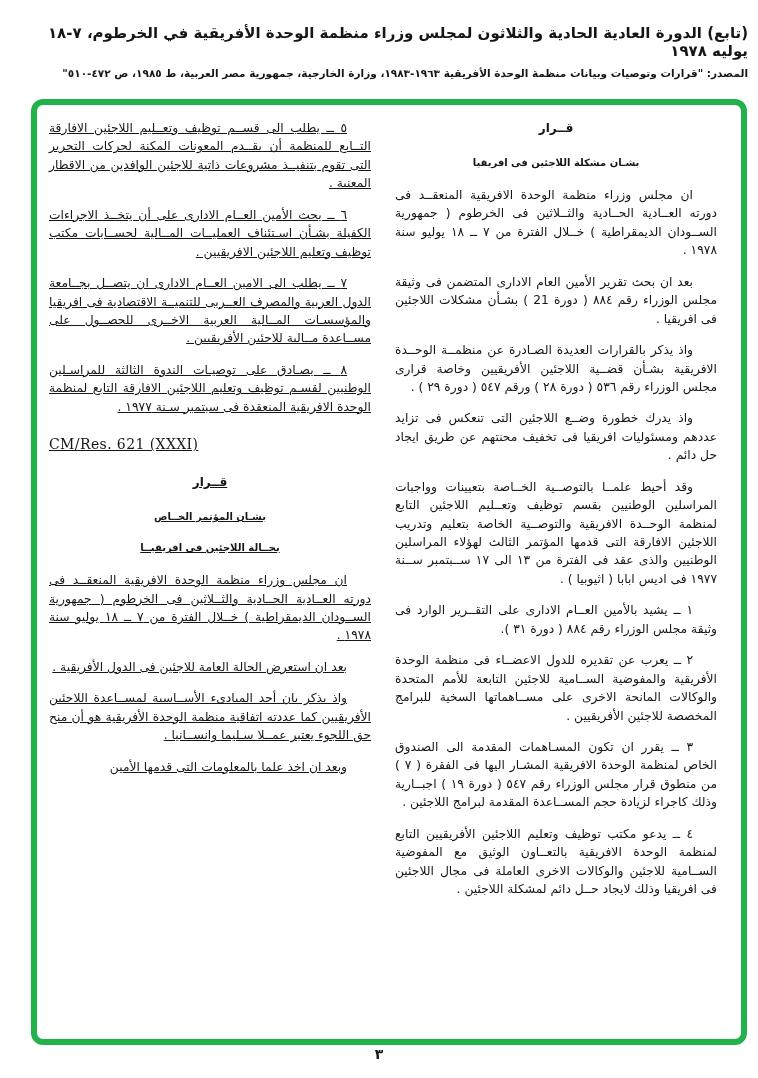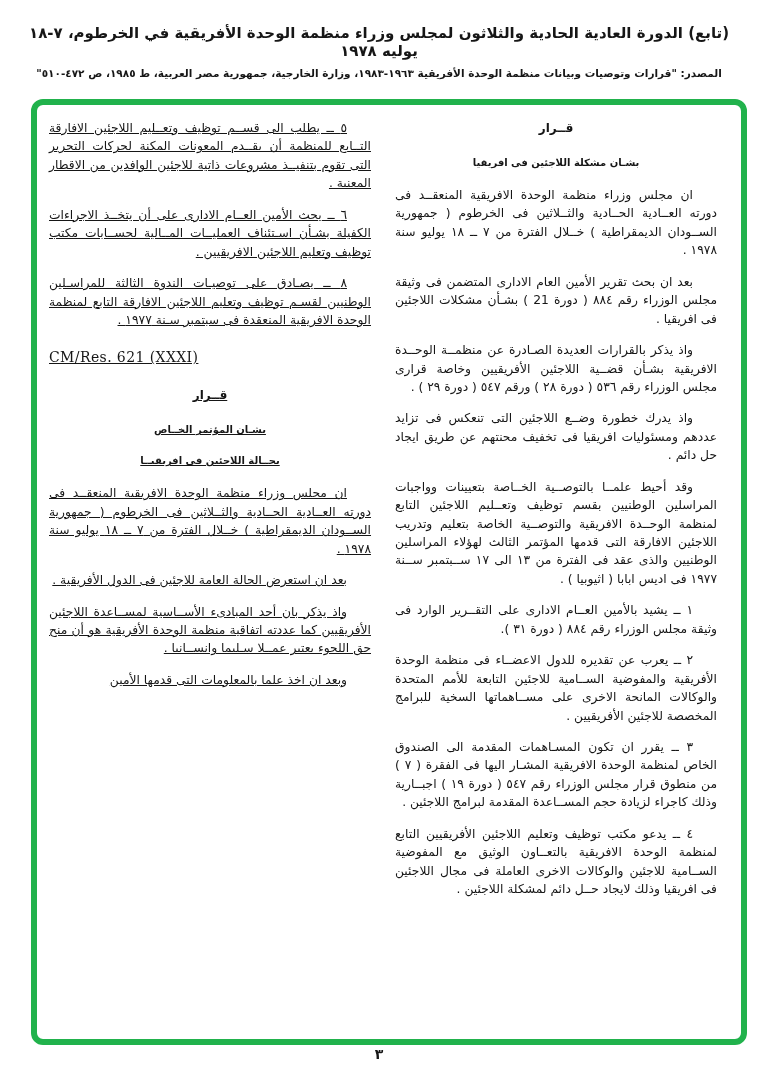--- a/index.html
+++ b/index.html
@@ -13,21 +13,20 @@
     height: 1078px;
     font-family: "DejaVu Sans", sans-serif;
     color: #161616;
     overflow: hidden;
   }
   .page-header {
     position: absolute;
     top: 24px;
     left: 10px;
     right: 10px;
-    text-align: center;
     direction: rtl;
   }
   .header-line1 {
     font-size: 15px;
     font-weight: bold;
     letter-spacing: 0;
   }
   .header-line2 {
     font-size: 10.5px;
     font-weight: bold;
@@ -111,20 +110,21 @@
     <p>وقد أحيط علمــا بالتوصــية الخــاصة بتعيينات وواجبات المراسلين الوطنيين بقسم توظيف وتعــليم اللاجئين التابع لمنظمة الوحــدة الافريقية والتوصــية الخاصة بتعليم وتدريب اللاجئين الافارقة التى قدمها المؤتمر الثالث لهؤلاء المراسلين الوطنيين والذى عقد فى الفترة من ١٣ الى ١٧ ســبتمبر ســنة ١٩٧٧ فى اديس ابابا ( اثيوبيا ) .</p>
     <p>١ ــ يشيد بالأمين العــام الادارى على التقــرير الوارد فى وثيقة مجلس الوزراء رقم ٨٨٤ ( دورة ٣١ ).</p>
     <p>٢ ــ يعرب عن تقديره للدول الاعضــاء فى منظمة الوحدة الأفريقية والمفوضية الســامية للاجئين التابعة للأمم المتحدة والوكالات المانحة الاخرى على مســاهماتها السخية للبرامج المخصصة للاجئين الأفريقيين .</p>
     <p>٣ ــ يقرر ان تكون المسـاهمات المقدمة الى الصندوق الخاص لمنظمة الوحدة الافريقية المشـار اليها فى الفقرة ( ٧ ) من منطوق قرار مجلس الوزراء رقم ٥٤٧ ( دورة ١٩ ) اجبــارية وذلك كاجراء لزيادة حجم المســاعدة المقدمة لبرامج اللاجئين .</p>
     <p>٤ ــ يدعو مكتب توظيف وتعليم اللاجئين الأفريقيين التابع لمنظمة الوحدة الافريقية بالتعــاون الوثيق مع المفوضية الســامية للاجئين والوكالات الاخرى العاملة فى مجال اللاجئين فى افريقيا وذلك لايجاد حــل دائم لمشكلة اللاجئين .</p>
   </div>
 
   <div class="column column-left">
     <p>٥ ــ يطلب الى قســم توظيف وتعــليم اللاجئين الافارقة التــابع للمنظمة أن يقــدم المعونات المكنة لحركات التحرير التى تقوم بتنفيــذ مشروعات ذاتية للاجئين الوافدين من الاقطار المعنية .</p>
     <p>٦ ــ يحث الأمين العــام الادارى على أن يتخــذ الاجراءات الكفيلة بشـأن اسـتئناف العمليــات المــالية لحســابات مكتب توظيف وتعليم اللاجئين الافريقيين .</p>
+    <p>٧ ــ يطلب الى الامين العــام الادارى ان يتصــل بجــامعة الدول العربية والمصرف العــربى للتنميــة الاقتصادية فى افريقيا والمؤسسـات المــالية العربية الاخــرى للحصــول على مســاعدة مــالية للاجئين الأفريقيين .</p>
     <p>٨ ــ يصـادق على توصيـات الندوة الثالثة للمراسـلين الوطنيين لقسـم توظيف وتعليم اللاجئين الافارقة التابع لمنظمة الوحدة الافريقية المنعقدة فى سبتمبر سـنة ١٩٧٧ .</p>
 
     <div class="res-block">
       <div class="res-ref">CM/Res. 621 (XXXI)</div>
       <div class="res-title">قــرار</div>
       <div class="res-subtitle">بشـان المؤتمر الخــاص</div>
       <div class="res-subtitle">بحــالة اللاجئين فى افريقيــا</div>
       <p>ان مجلس وزراء منظمة الوحدة الافريقية المنعقــد فى دورته العــادية الحــادية والثــلاثين فى الخرطوم ( جمهورية الســودان الديمقراطية ) خــلال الفترة من ٧ ــ ١٨ يوليو سنة ١٩٧٨ .</p>
       <p>بعد ان استعرض الحالة العامة للاجئين فى الدول الأفريقية .</p>
       <p>واذ يذكر بان أحد المبادىء الأســاسية لمســاعدة اللاجئين الأفريقيين كما عددته اتفاقية منظمة الوحدة الأفريقية هو أن منح حق اللجوء يعتبر عمــلا سـليما وانســانيا .</p>

